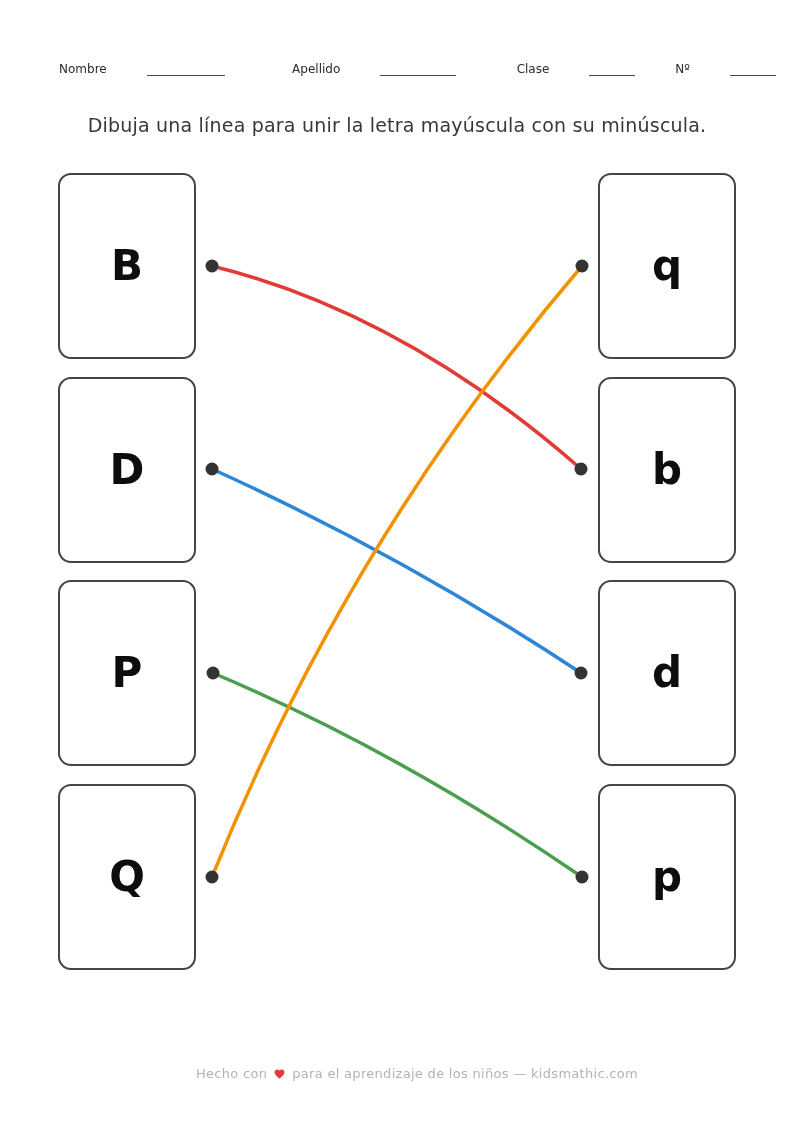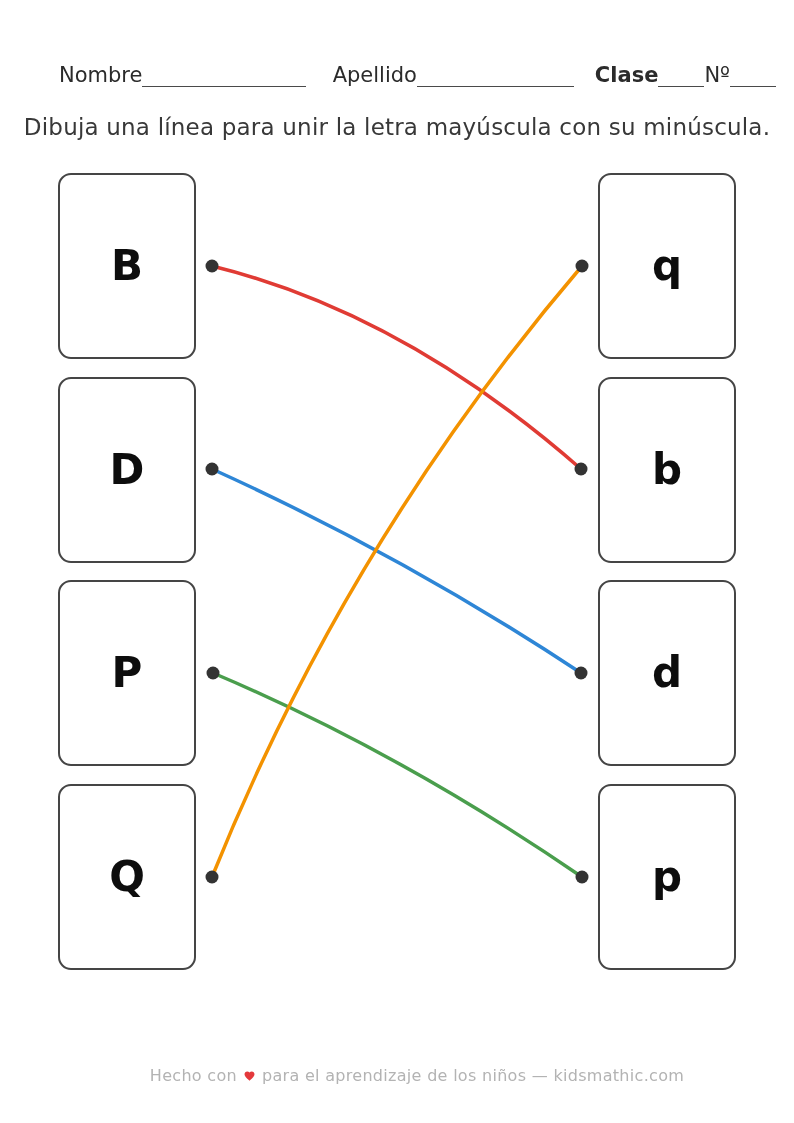--- a/index.html
+++ b/index.html
@@ -12,43 +12,44 @@
     font-family: "DejaVu Sans", "Liberation Sans", sans-serif;
     color: #2e2e2e;
   }
 
   
   .header {
     position: absolute;
     top: 62px; left: 59px; width: 717px;
     display: flex;
     align-items: flex-end;
-    font-size: 21px;
+    font-size: 12px;
     color: #2b2b2b;
+    gap: 40px;
   }
   .field-label { white-space: nowrap; line-height: 1.3; }
   .field-line {
     border-bottom: 1.4px solid #4a4a4a;
     height: 4px;
     margin-bottom: 2px;
   }
   .line-nombre   { flex: 1.04; }
   .line-apellido { flex: 1; }
   .line-clase    { width: 46px; }
   .line-num      { width: 46px; }
   .ml-apellido { margin-left: 27px; }
-  .ml-clase    { margin-left: 21px; font-weight: bold; }
+  .ml-clase    { margin-left: 21px; }
   .ml-num      { }
 
   
   .title {
     position: absolute;
     top: 114px; left: 0; right: 0;
     text-align: center;
-    font-size: 23px;
+    font-size: 19px;
     font-weight: 500;
     color: #383838;
     letter-spacing: 0.2px;
   }
 
   
   .card {
     position: absolute;
     width: 134px;
     height: 182px;
@@ -81,21 +82,21 @@
   }
 
   
   .footer {
     position: absolute;
     top: 1066px; left: 0; right: 0;
     display: flex;
     align-items: center;
     justify-content: center;
     gap: 6px;
-    font-size: 16px;
+    font-size: 13px;
     color: #b3b3b3;
     letter-spacing: 0.3px;
     margin-left: 40px;
   }
   .heart-icon { display: inline-flex; align-items: center; }
 </style>
 </head>
 <body>
 
 <div class="page">

